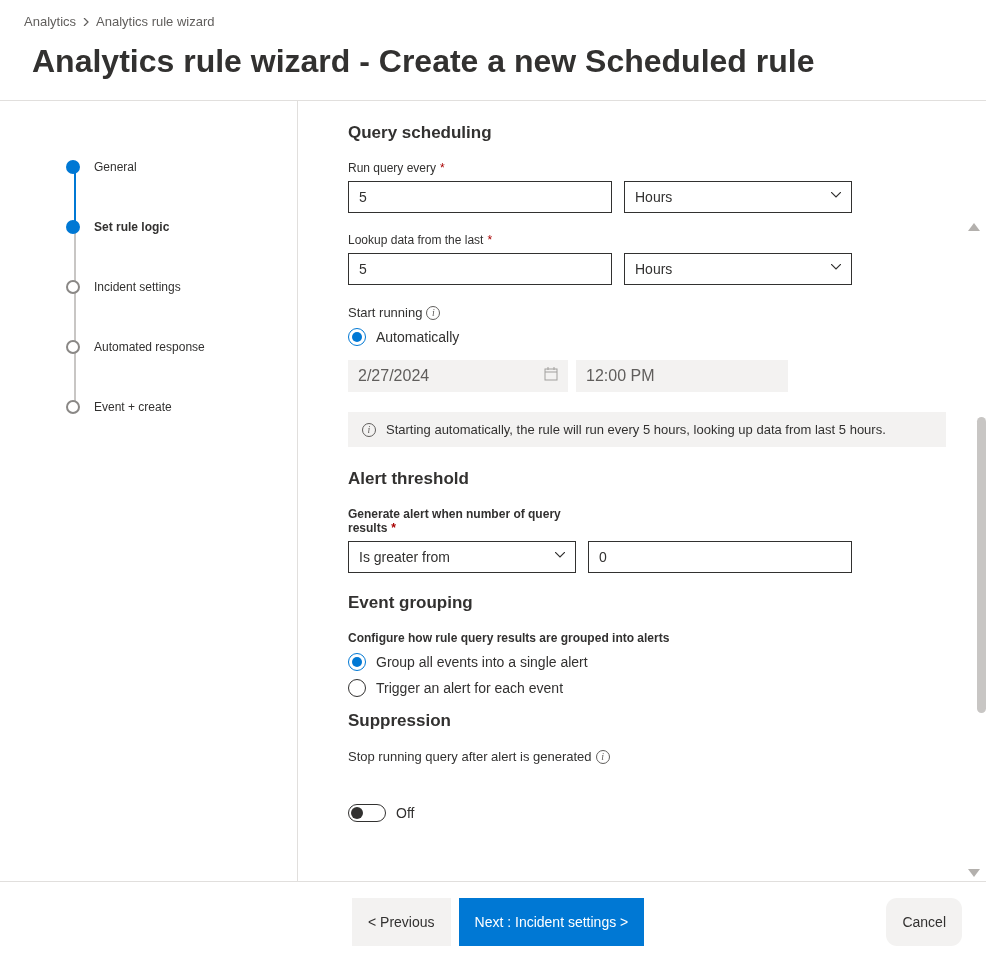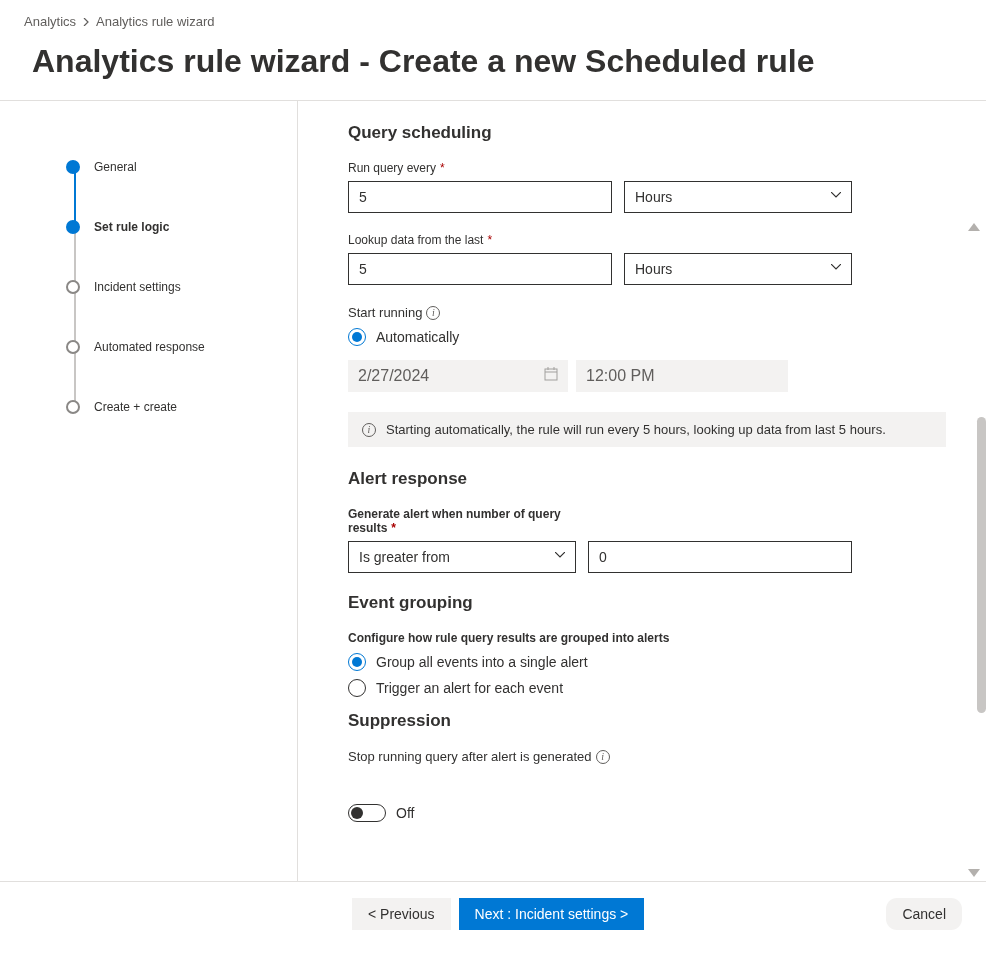--- a/index.html
+++ b/index.html
@@ -158,21 +158,21 @@
   }
 
   
   hr.bot { border:none; border-top:1px solid var(--hr); margin:0; }
   .footer {
     display:flex; align-items:center; padding: 16px 24px 24px 352px;
   }
   .footer .left-btns { display:flex; gap:8px;}
   .footer .spacer { flex:1; }
   .btn {
-    height: 32px; padding: 0 16px; font-size: 14px; border:none; cursor:pointer;
+    height: 48px; padding: 0 16px; font-size: 14px; border:none; cursor:pointer;
     display:inline-flex; align-items:center;
   }
   .btn.secondary { background: var(--bg-disabled); color: var(--text); }
   .btn.primary { background: var(--blue); color: #fff; font-weight: 400; }
   .btn.cancel { background: var(--bg-disabled); color: var(--text); border-radius: 11px; }
 
   
   .rail {
     position:absolute; right:0; top:316px; width:9px; height:296px;
     background:#c8c6c4; border-radius:6px;
@@ -219,21 +219,21 @@
       <div class="lbl">Incident settings</div>
       <div class="line"></div>
     </div>
     <div class="step">
       <div class="dot"></div>
       <div class="lbl">Automated response</div>
       <div class="line"></div>
     </div>
     <div class="step">
       <div class="dot"></div>
-      <div class="lbl">Create + create</div>
+      <div class="lbl">Event + create</div>
 
     </div>
   </div>
 
   <div class="right">
 
     <h2 class="sec first">Query scheduling</h2>
 
     <div class="field-label">
       <span>Run query every</span><span class="req">*</span>
@@ -294,21 +294,21 @@
       <div class="dt-box dt-time">
         <span>12:00 PM</span>
       </div>
     </div>
 
     <div class="info-banner">
       <span class="info-icon-sm">i</span>
       <span>Starting automatically, the rule will run every 5 hours, looking up data from last 5 hours.</span>
     </div>
 
-    <h2 class="sec">Alert response</h2>
+    <h2 class="sec">Alert threshold</h2>
     <div class="field-label bold" style="max-width:260px; font-weight:600;">
       <span>Generate alert when number of query results</span><span class="req">*</span>
     </div>
     <div class="row">
       <div class="input select">
         <span>Is greater from</span>
         <span class="chev">
           <svg width="10" height="6">
               <path d="M0 0 L5 5 L10 0" fill="none" stroke="#323130" stroke-width="1.2"></path>
             </svg>

